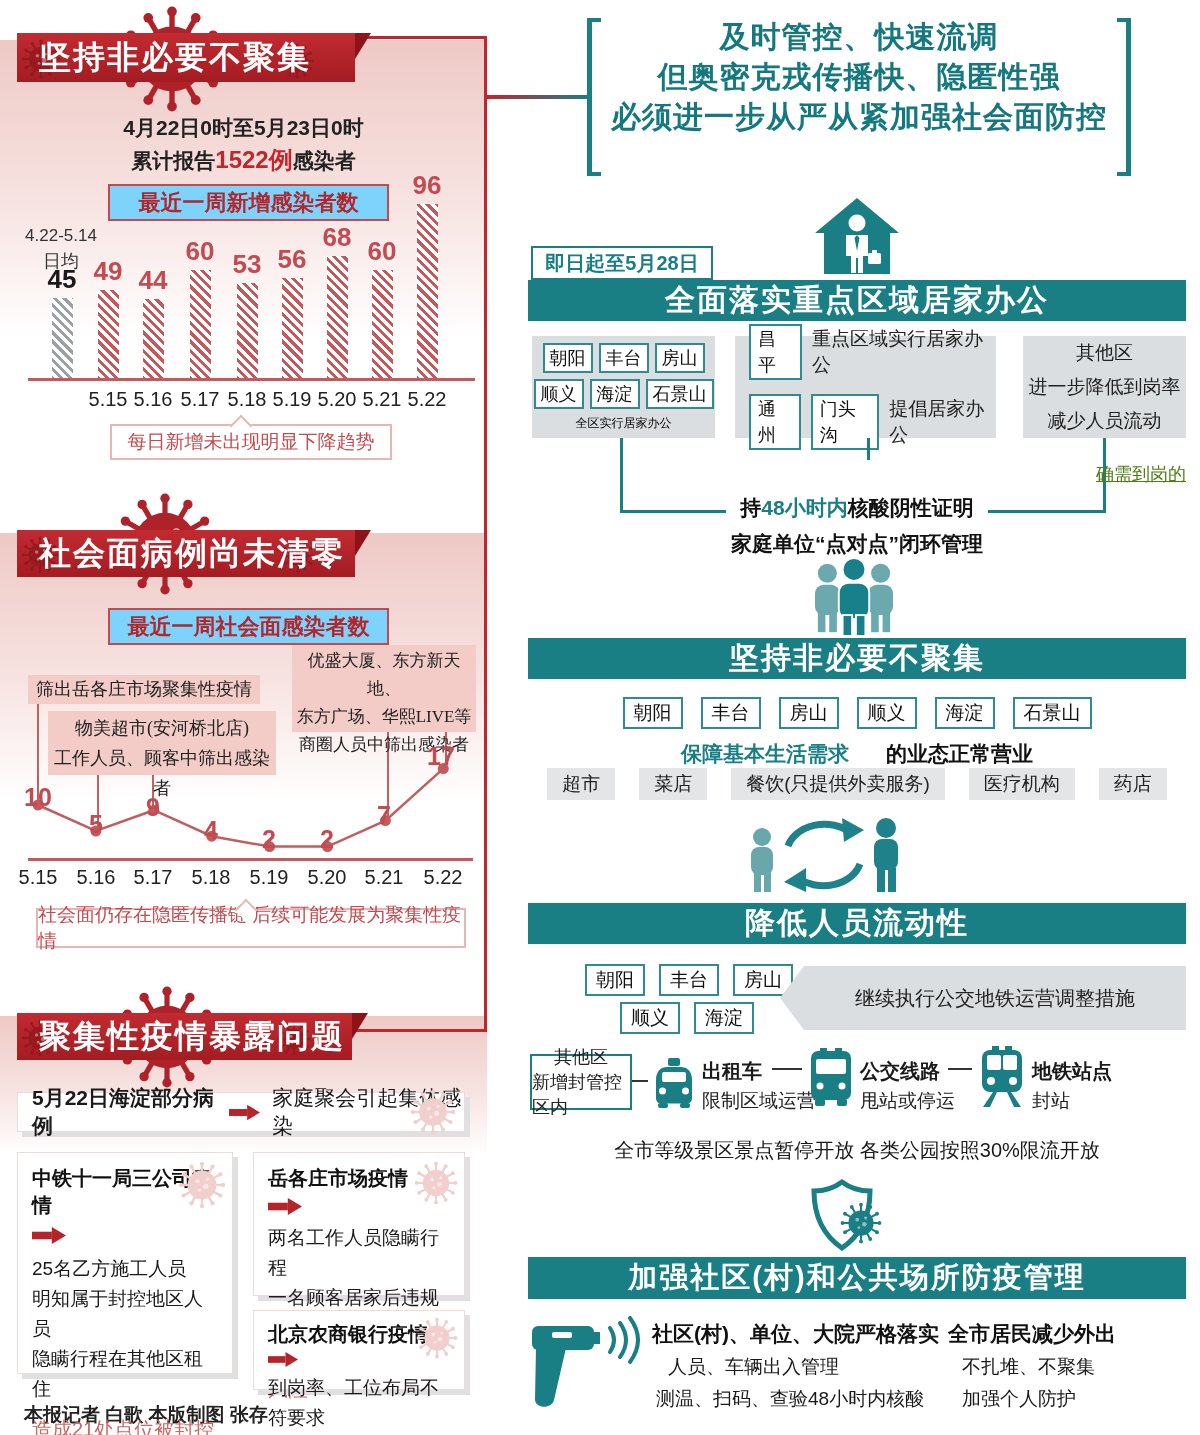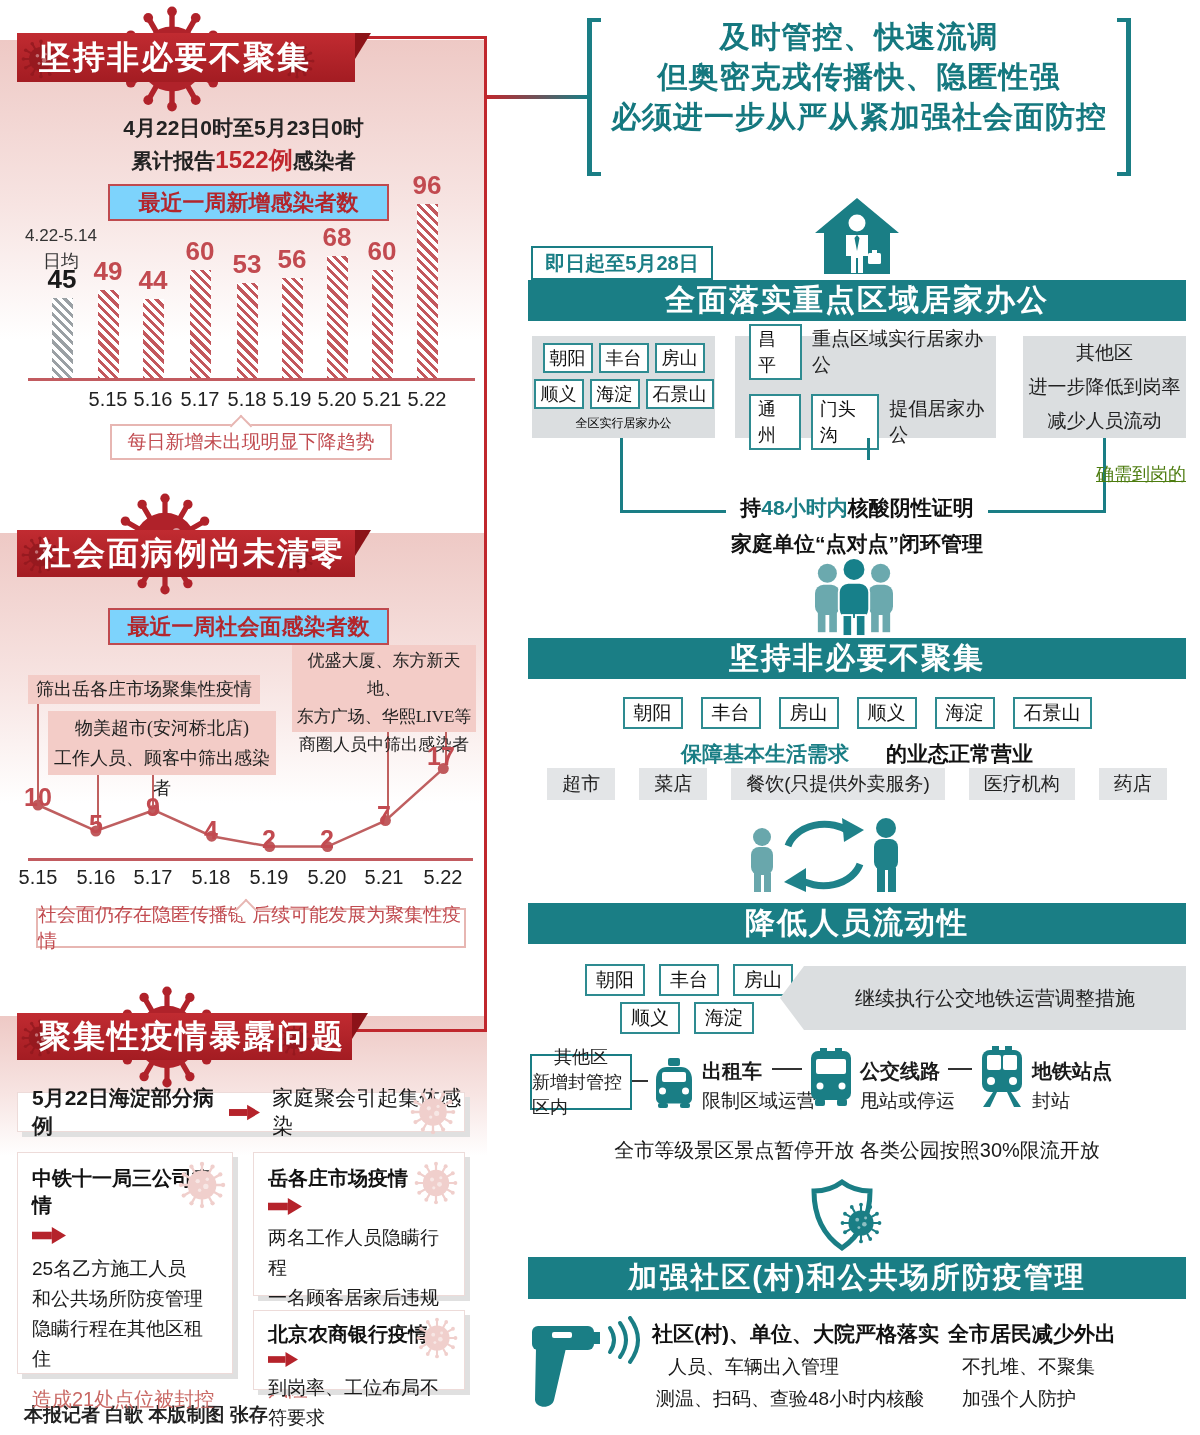--- a/index.html
+++ b/index.html
@@ -291,21 +291,21 @@
 
   <div class="abs case-box" style="left:17px;top:1152px;width:216px;height:222px;padding:12px 14px;box-sizing:border-box;">
     <svg class="abs" style="right:6px;top:8px;width:48px;height:48px;color:#f0cfcc;">
         <use href="#virus"></use>
       </svg>
     <div class="case-title">中铁十一局三公司疫情</div>
     <svg width="34" height="17" style="margin:8px 0 6px 0;">
         <use href="#arrow"></use>
       </svg>
     <div class="case-line">25名乙方施工人员</div>
-    <div class="case-line">和公共场所防疫管理</div>
+    <div class="case-line">明知属于封控地区人员</div>
     <div class="case-line">隐瞒行程在其他区租住</div>
     <div class="case-red" style="margin-top:10px;">造成21处点位被封控</div>
     
   </div>
 
   <div class="abs case-box" style="left:253px;top:1152px;width:212px;height:144px;padding:12px 14px;box-sizing:border-box;">
     <svg class="abs" style="right:6px;top:8px;width:44px;height:44px;color:#f0cfcc;">
         <use href="#virus"></use>
       </svg>
     <div class="case-title">岳各庄市场疫情</div>

